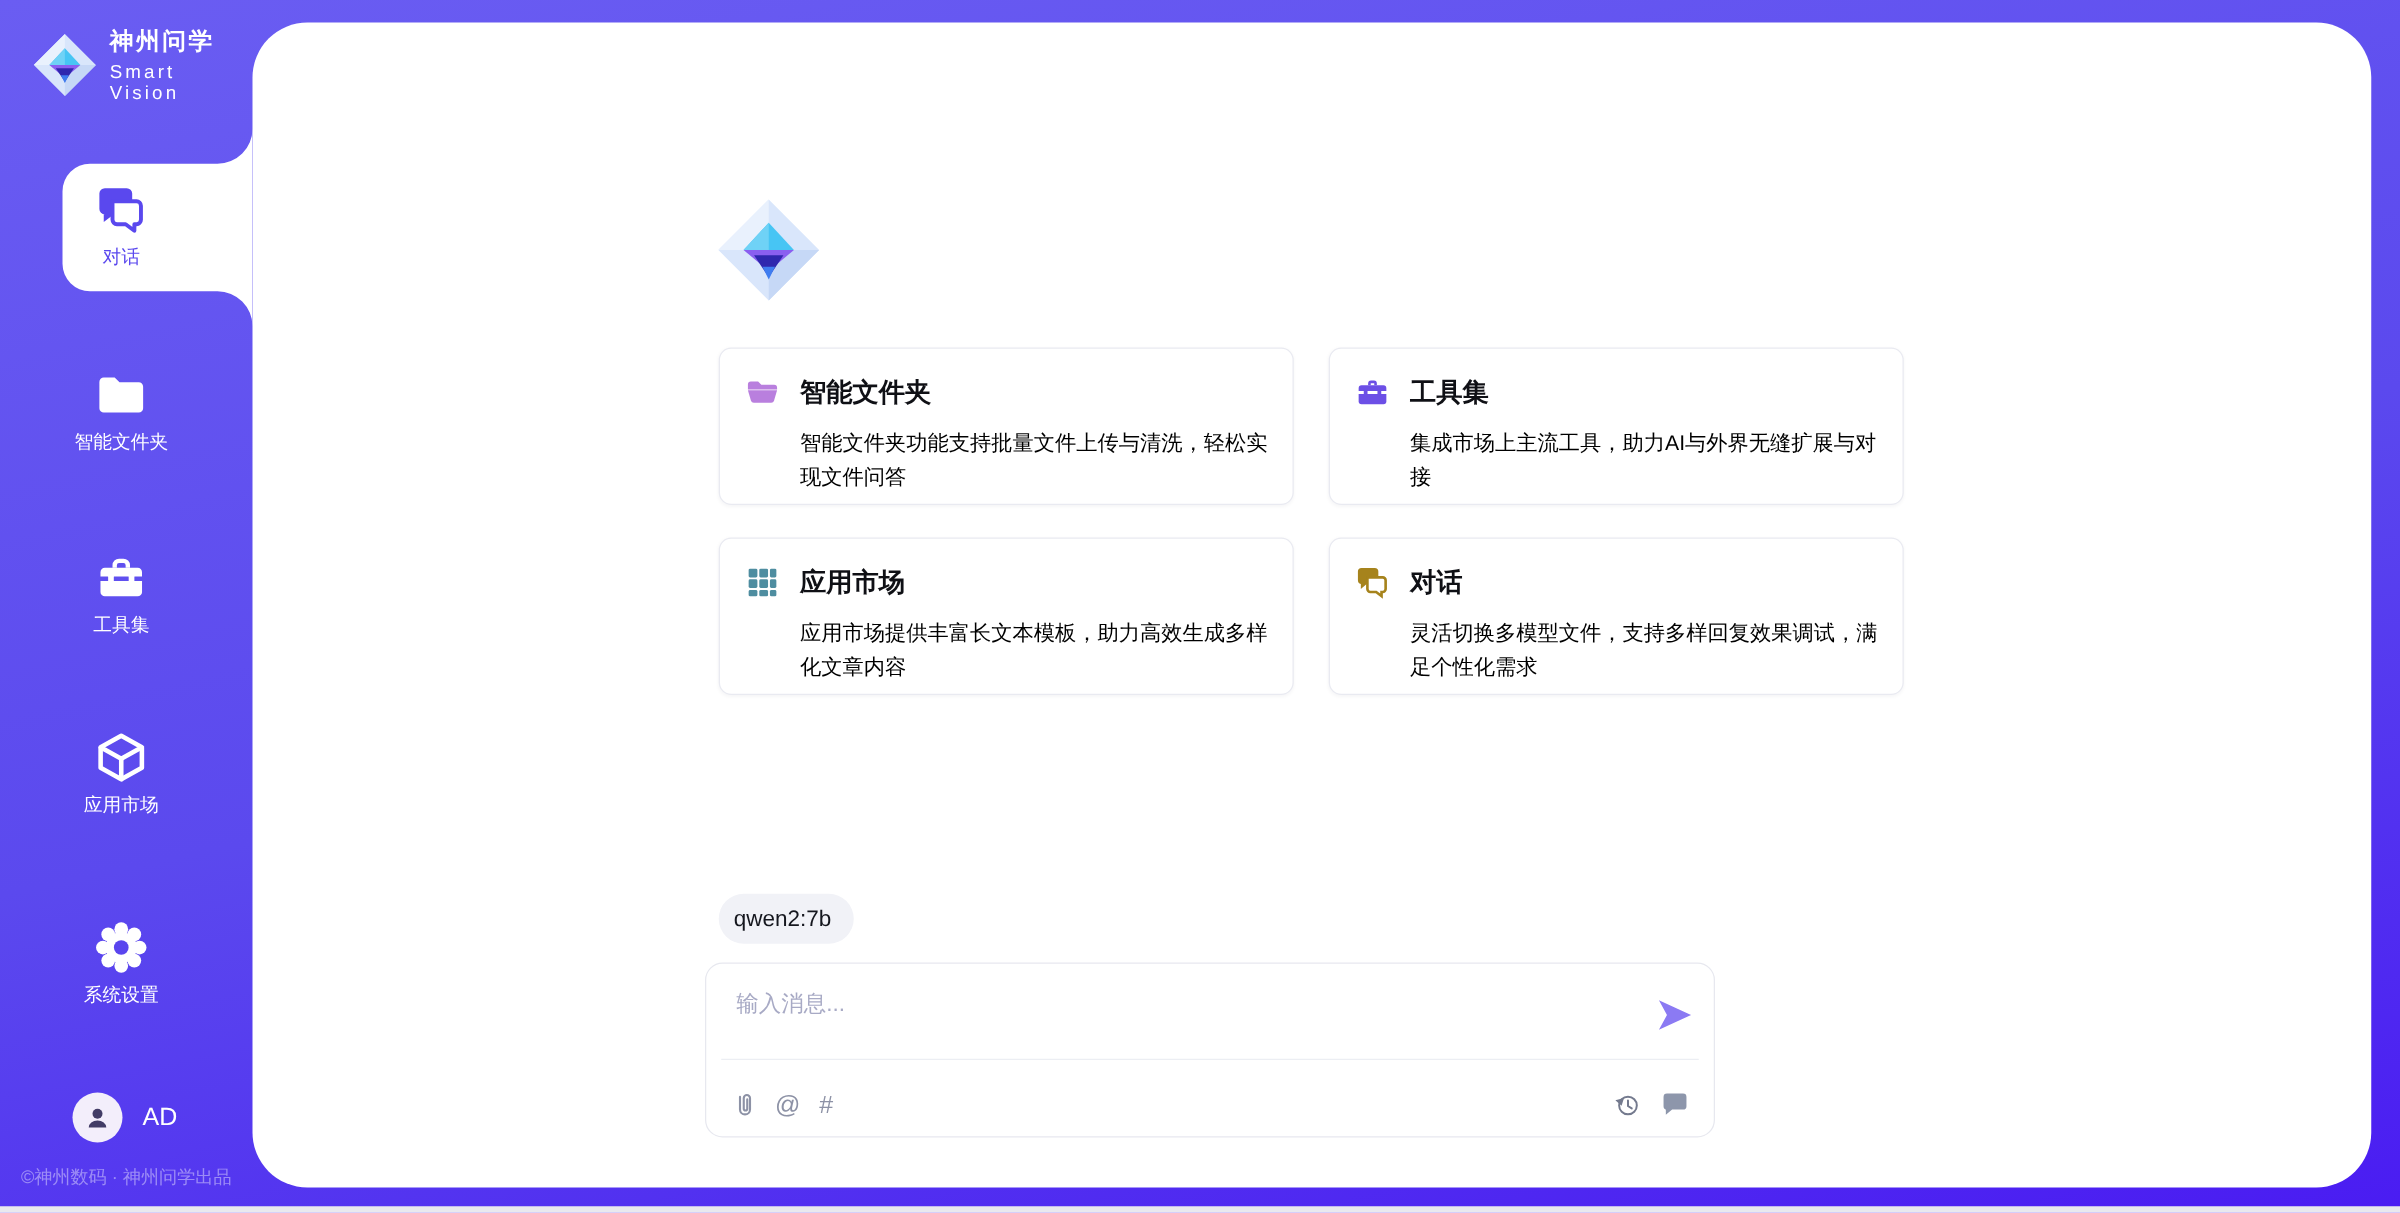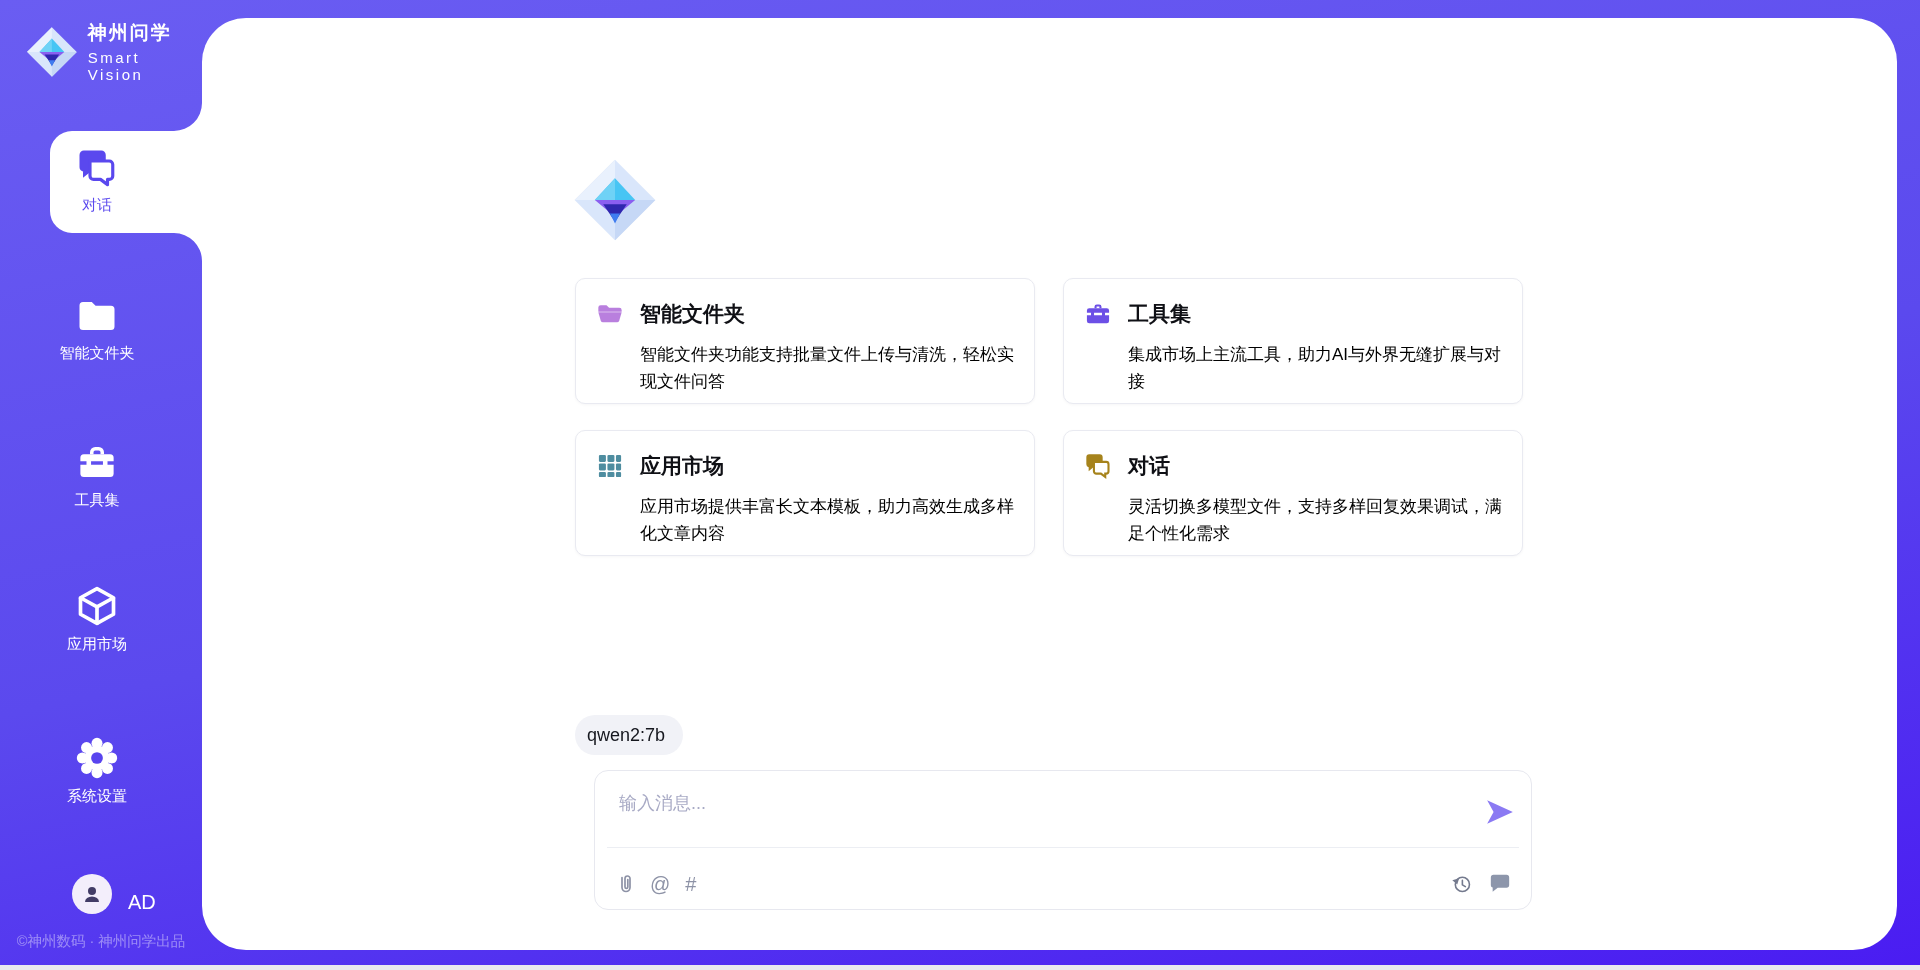--- a/index.html
+++ b/index.html
@@ -24,21 +24,21 @@
   .nav-item { position:absolute; left:0; width:194px; display:flex; flex-direction:column;
               align-items:center; gap:7px; cursor:pointer; }
   .nav-item .nav-label { font-size:15px; color:#ffffff; }
   .nav-item.active .nav-label { color:#5a48ee; font-weight:400; }
   .ni-chat   { top:147px; }
   .ni-folder { top:295px; }
   .ni-tool   { top:442px; }
   .ni-cube   { top:584px; }
   .ni-gear   { top:736px; }
 
-  .user-row { position:absolute; left:72px; top:874px; display:flex; align-items:flex-end; gap:16px; }
+  .user-row { position:absolute; left:58px; top:874px; display:flex; align-items:center; gap:16px; }
   .avatar { width:40px; height:40px; border-radius:50%; background:#f3eefb;
             display:flex; align-items:center; justify-content:center; }
   .user-name { color:#ffffff; font-size:20px; }
   .side-footer { position:absolute; left:0; top:932px; width:202px; text-align:center;
                  color:rgba(255,255,255,0.42); font-size:14.5px; }
 
   
   .hero-logo { position:absolute; left:371px; top:140px; width:84px; height:84px; }
   .hero-title { position:absolute; left:470px; top:168px; font-size:33px; font-weight:700;
                 color:#0d0e14; letter-spacing:1px; }
@@ -51,21 +51,21 @@
   .card-head { display:flex; align-items:center; gap:16px; }
   .card-title { font-size:21px; font-weight:700; color:#0f1015; }
   .card-desc { margin:13px 0 0 44px; width:386px; font-size:17px; line-height:27px; color:#000000; }
 
   
   .model-pill { position:absolute; left:373px; top:697px; height:40px; border-radius:20px;
                 background:#f1f2f7; display:flex; align-items:center; gap:10px;
                 padding:0 18px 0 12px; cursor:pointer;flex-direction:column; }
   .model-name { font-size:18px; color:#15171e; }
 
-  .input-box { position:absolute; left:392px; top:752px; width:938px; height:140px;
+  .input-box { position:absolute; left:362px; top:752px; width:808px; height:140px;
                background:#fff; border:1px solid #e7e8ef; border-radius:14px; }
   .msg-input { position:absolute; left:24px; top:16px; width:820px; height:32px; border:none;
                outline:none; font-size:18px; color:#30323c; background:transparent;
                font-family:"Liberation Sans","DejaVu Sans",sans-serif; }
   .msg-input::placeholder { color:#a8aac5; }
   .send-btn { position:absolute; right:16px; top:26px; width:30px; height:30px; cursor:pointer; }
   .input-divider { position:absolute; left:12px; right:12px; top:76px; height:1px; background:#eceef3; }
   .tools-left { position:absolute; left:22px; bottom:14px; display:flex; align-items:center; gap:15px; }
   .tools-right { position:absolute; right:20px; bottom:14px; display:flex; align-items:center; gap:16px; }
   .glyph-btn { font-size:20px; color:#8d92a6; cursor:pointer; line-height:22px; }

